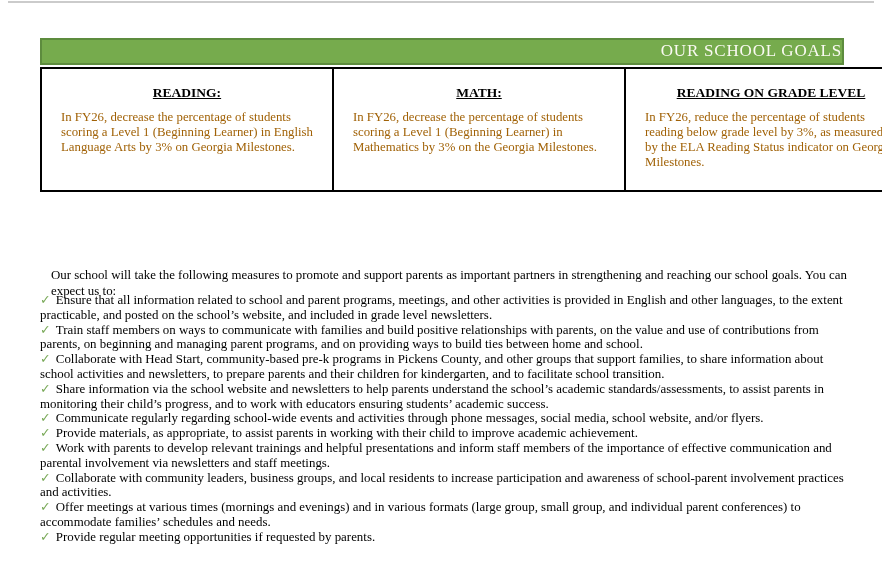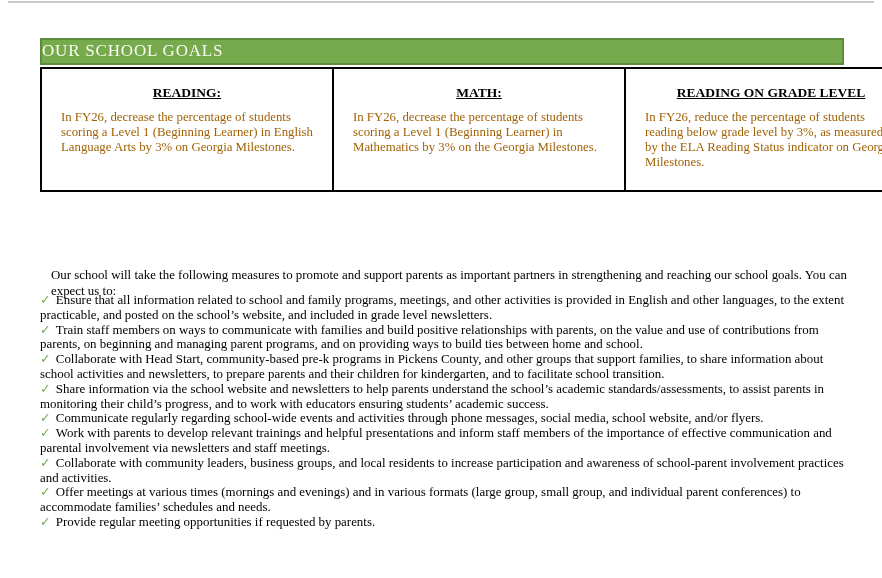--- a/index.html
+++ b/index.html
@@ -25,21 +25,21 @@
   }
   .banner {
     position: absolute;
     left: 40px;
     width: 804px;
     height: 27px;
     box-sizing: border-box;
     background: #76ab4d;
     border: 2px solid #5d8c3e;
     color: #fbfaf3;
-    text-align: left;
+    text-align: right;
     font-size: 17px;
     line-height: 22px;
     letter-spacing: 0.8px;
   }
   .banner-goals { top: 38px; }
   .banner-together { top: 221px; }
   .goals-table {
     position: absolute;
     left: 40px;
     top: 67px;
@@ -121,23 +121,24 @@
         <p class="cell-body">In FY26, reduce the percentage of students reading below grade level by 3%, as measured by the ELA Reading Status indicator on Georgia Milestones.</p>
       </td>
     </tr>
   </tbody>
     </table>
 
 
   <p class="intro">Our school will take the following measures to promote and support parents as important partners in strengthening and reaching our school goals.  You can expect us to:</p>
 
   <div class="measures">
-    <p class="measure-item"><span class="check">✓</span><span>Ensure that all information related to school and family programs, meetings, and other activities is provided in English and other languages, to the extent practicable, and posted on the school’s website, and included in grade level newsletters.</span></p>
+    <p class="measure-item"><span class="check">✓</span><span>Ensure that all information related to school and parent programs, meetings, and other activities is provided in English and other languages, to the extent practicable, and posted on the school’s website, and included in grade level newsletters.</span></p>
     <p class="measure-item"><span class="check">✓</span><span>Train staff members on ways to communicate with families and build positive relationships with parents, on the value and use of contributions from parents, on beginning and managing parent programs, and on providing ways to build ties between home and school.</span></p>
     <p class="measure-item"><span class="check">✓</span><span>Collaborate with Head Start, community-based pre-k programs in Pickens County, and other groups that support families, to share information about school activities and newsletters, to prepare parents and their children for kindergarten, and to facilitate school transition.</span></p>
     <p class="measure-item"><span class="check">✓</span><span>Share information via the school website and newsletters to help parents understand the school’s academic standards/assessments, to assist parents in monitoring their child’s progress, and to work with educators ensuring students’ academic success.</span></p>
     <p class="measure-item"><span class="check">✓</span><span>Communicate regularly regarding school-wide events and activities through phone messages, social media, school website, and/or flyers.</span></p>
+    <p class="measure-item"><span class="check">✓</span><span>Provide materials, as appropriate, to assist parents in working with their child to improve academic achievement.</span></p>
     <p class="measure-item"><span class="check">✓</span><span>Work with parents to develop relevant trainings and helpful presentations and inform staff members of the importance of effective communication and parental involvement via newsletters and staff meetings.</span></p>
     <p class="measure-item"><span class="check">✓</span><span>Collaborate with community leaders, business groups, and local residents to increase participation and awareness of school-parent involvement practices and activities.</span></p>
     <p class="measure-item"><span class="check">✓</span><span>Offer meetings at various times (mornings and evenings) and in various formats (large group, small group, and individual parent conferences) to accommodate families’ schedules and needs.</span></p>
     <p class="measure-item"><span class="check">✓</span><span>Provide regular meeting opportunities if requested by parents.</span></p>
   </div>
 </div>
 
 </body></html>

